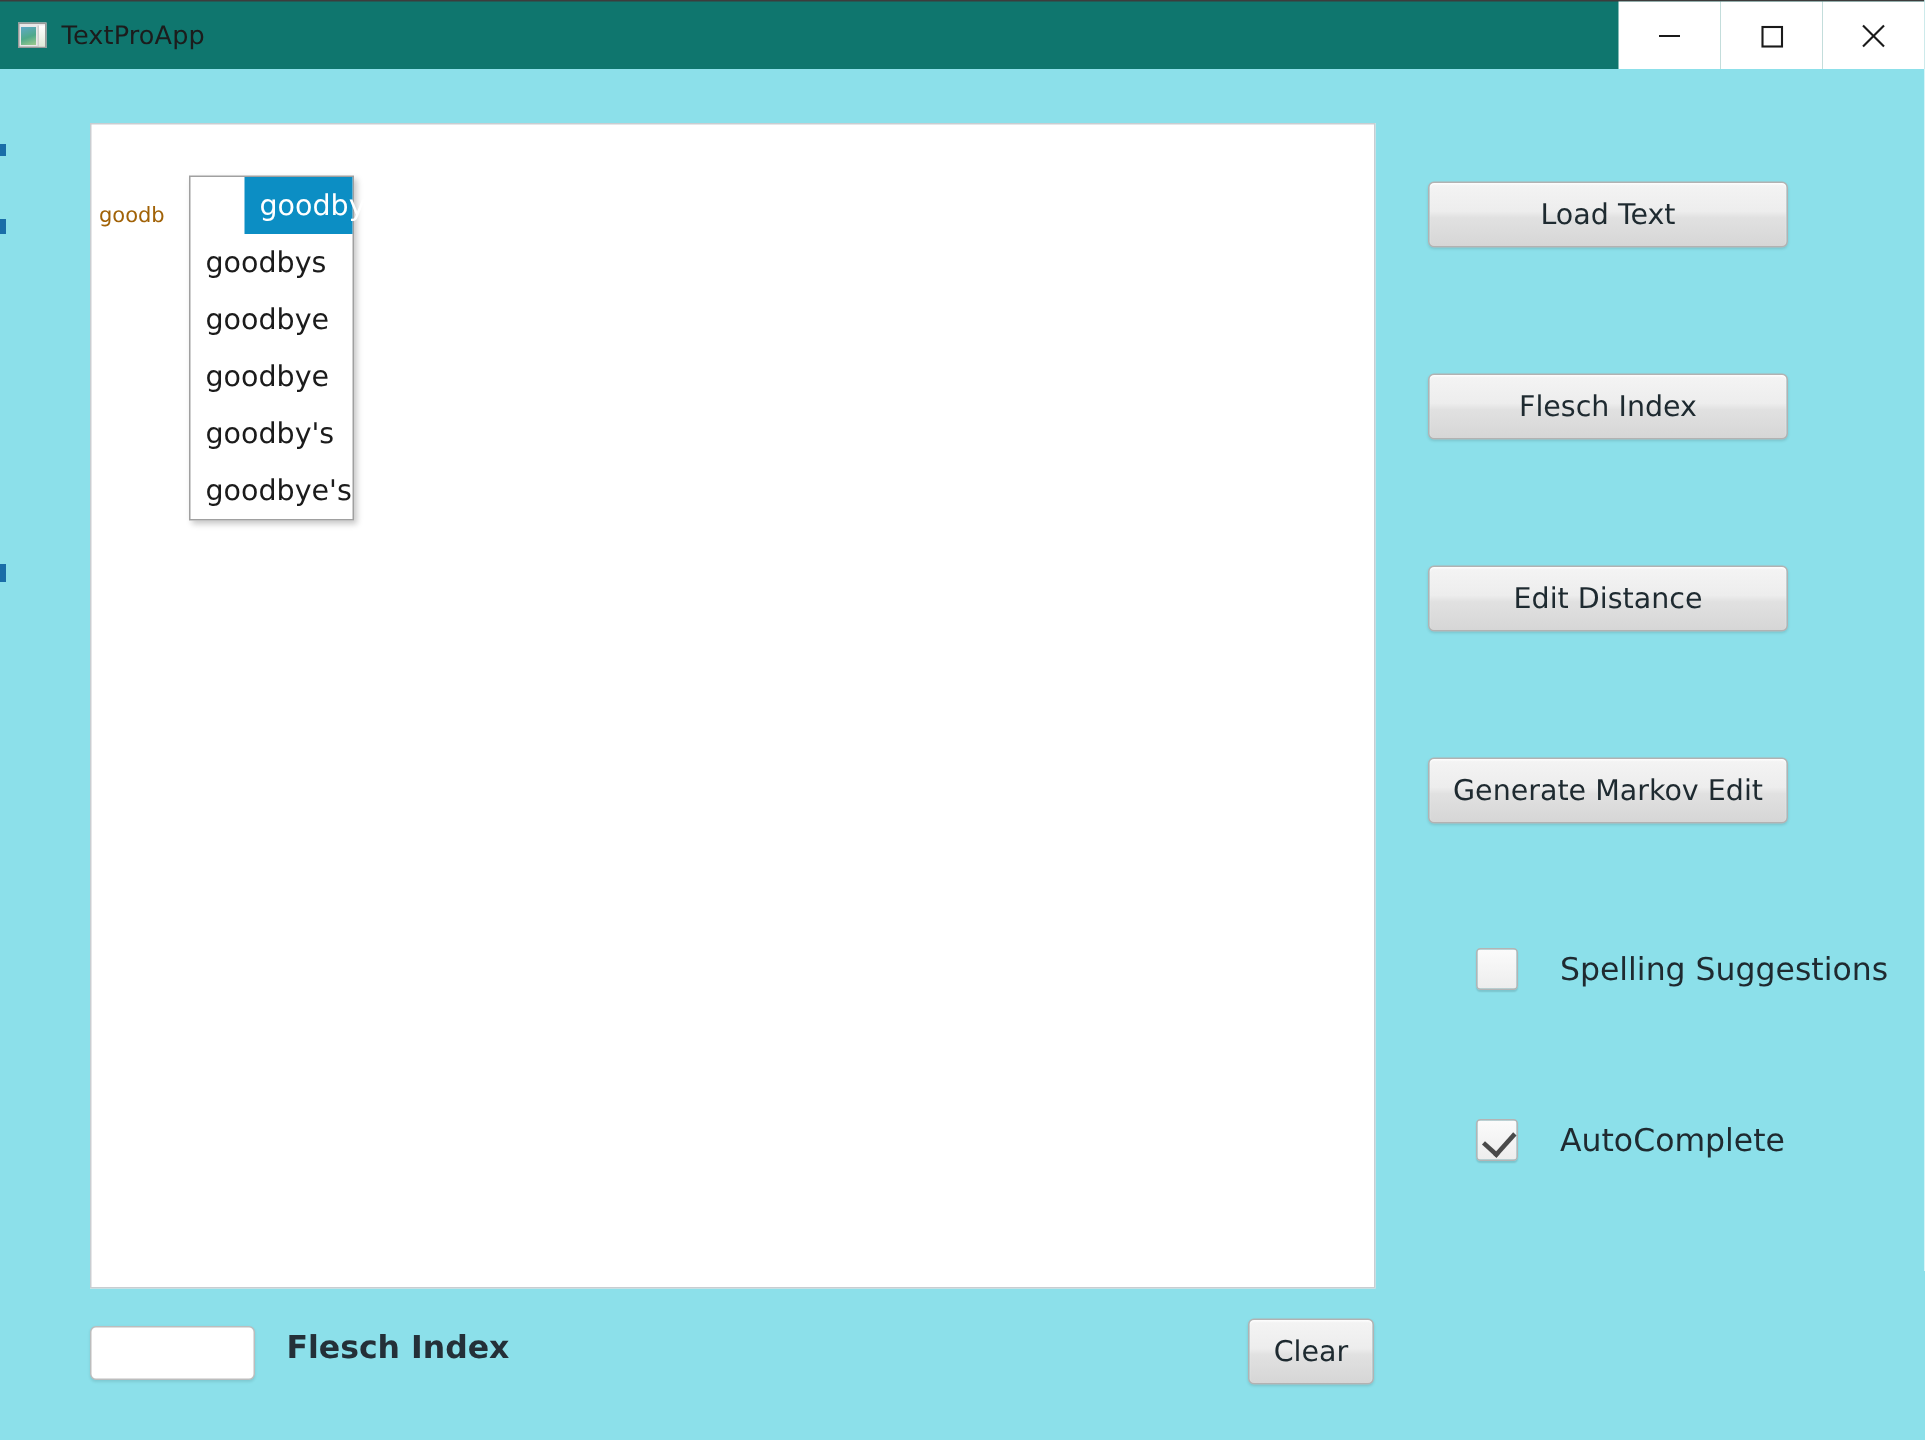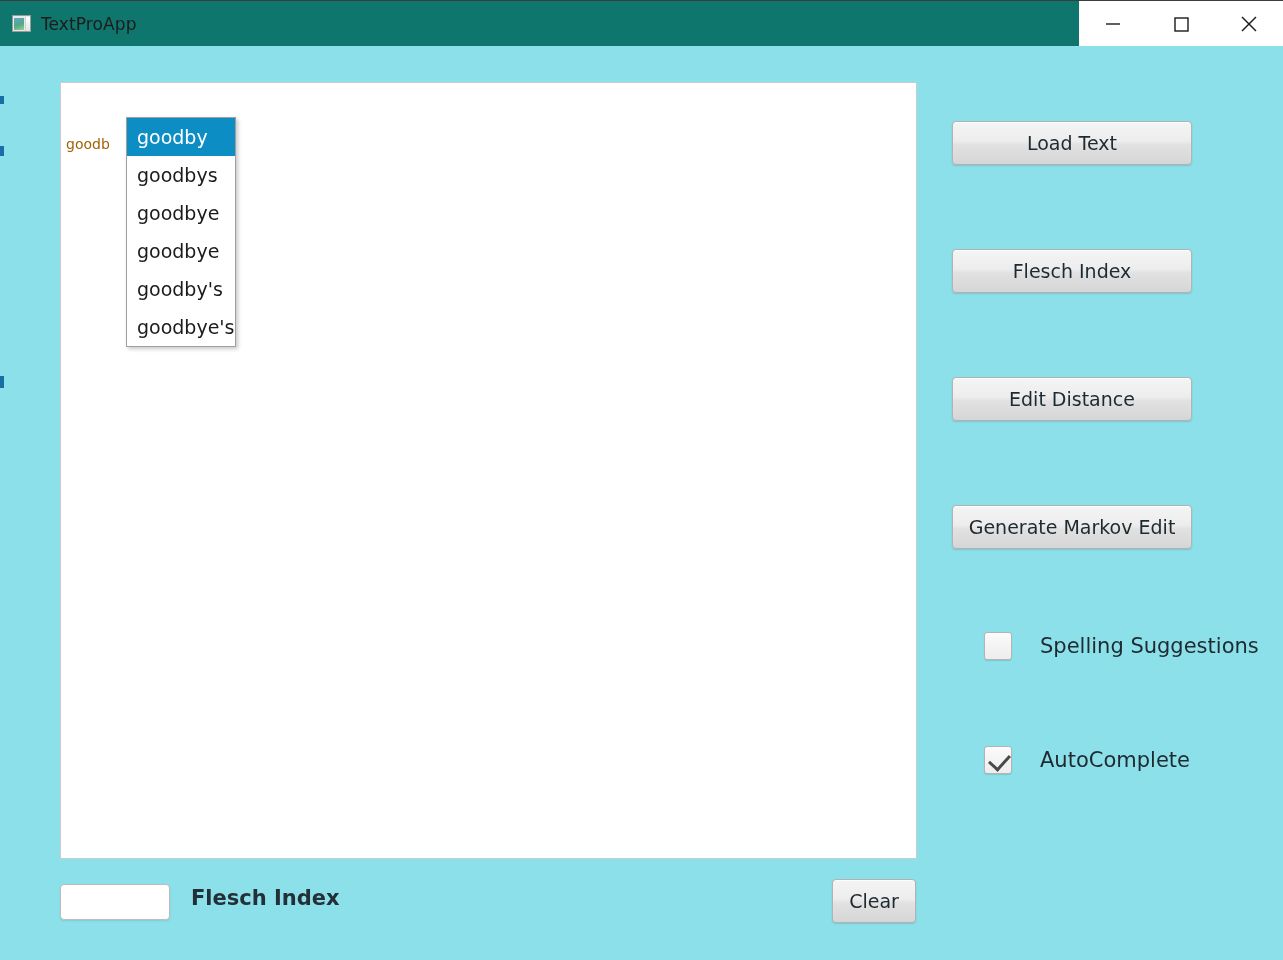--- a/index.html
+++ b/index.html
@@ -153,20 +153,21 @@
     line-height: 38px;
     padding-left: 10px;
     font-size: 19px;
     color: #1b1b1b;
     white-space: nowrap;
     cursor: default;
   }
   .suggestion-item.selected {
     background: #0c8ec4;
     color: #ffffff;
+    margin-left: 36px;
   }
 
   
   .side-button {
     position: absolute;
     left: 952px;
     width: 240px;
     height: 44px;
     border: 1px solid #b2b2b2;
     border-radius: 4px;

